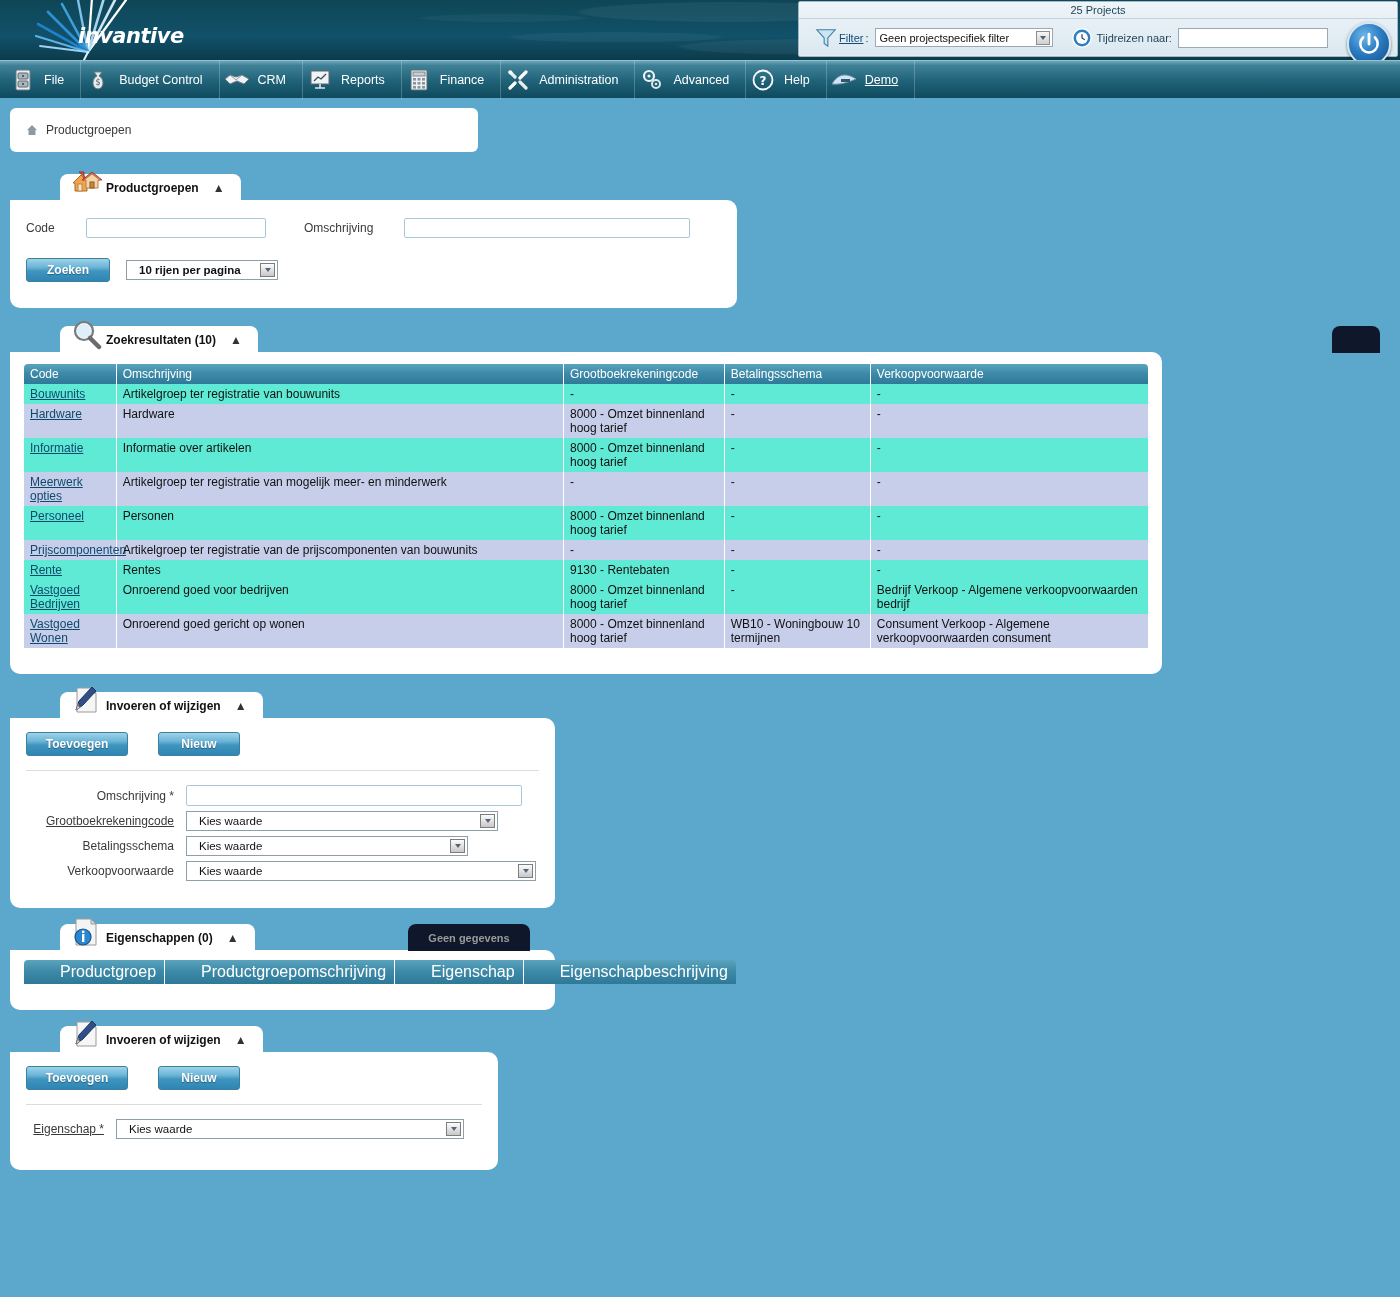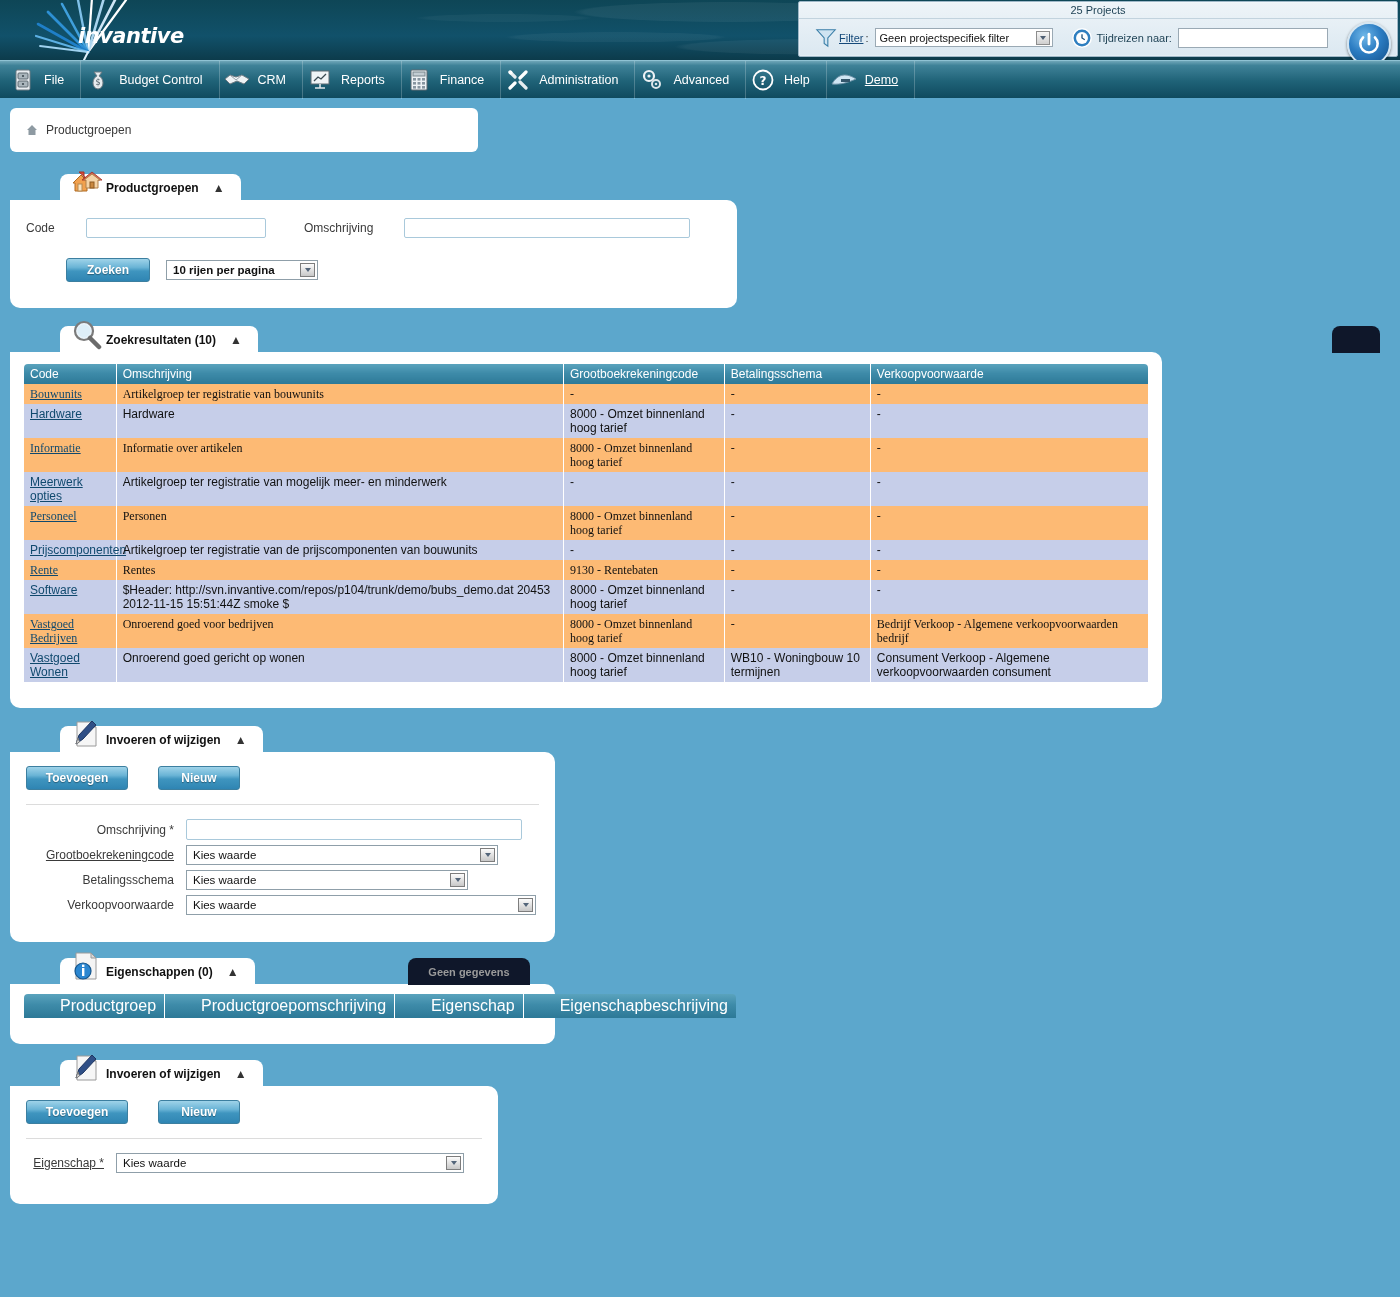--- a/index.html
+++ b/index.html
@@ -163,21 +163,21 @@
     background: linear-gradient(180deg,#9fd3e9 0%, #6ab4d6 38%, #3f95bf 55%, #2f85b3 100%);
     border: 1px solid #3c7fa0;
     border-radius: 3px;
     color: #fff; font-weight: bold; font-size: 12px;
     display:flex;align-items:center;justify-content:center;
     text-shadow: 0 1px 1px rgba(0,0,0,.35);
   }
   .select-box {
     position: relative;
     height: 20px; background:#fff; border:1px solid #8f9fa9;
-    display:flex;align-items:center; padding-left:6px;
+    display:flex;align-items:center; padding-left:12px;
     font-size: 11.5px; color:#111;text-align:center;
   }
   .select-box.bold { font-weight: bold; }
   .select-box .arrow {
     position:absolute; right:2px; top:2px; width:15px; height:14px;
     background: linear-gradient(180deg,#fcfcfc,#c8c8c8);
     border:1px solid #7d7d7d;
     display:flex;align-items:center;justify-content:center;
   }
   .select-box .arrow i {
@@ -197,21 +197,21 @@
   }
   table.grid th:first-child { border-radius: 4px 0 0 0; }
   table.grid th:last-child { border-radius: 0 4px 0 0; border-right:none; }
   table.grid td {
     font-size: 12px; padding: 3px 6px; vertical-align: top;
     border-right: 1px solid #fff;
     color:#111;
     line-height: 14px;
   }
   table.grid td:last-child { border-right: none; }
-  table.grid tr.odd td { background: #fdba74; font-family: Liberation Serif, serif; }
+  table.grid tr.odd td { background: #5eead4; }
   table.grid tr.even td { background: #c6cee9; }
   table.grid a.codelink { color:#10496e; text-decoration: underline; }
 
   
   .formpanel { margin-left: 10px; width: 545px; margin-top: 44px; }
   .formpanel .panel-body { padding: 14px 16px 22px 16px; }
   .btnrow { display:flex; gap: 30px; margin-bottom: 14px; }
   .hr { border-top: 1px solid #dcdcdc; margin: 4px 0 14px 0; }
   .frow { display:flex; align-items:center; margin-bottom: 5px; }
   .frow .flabel {
@@ -431,21 +431,21 @@
       <span class="chev">▲</span>
     </div>
     <div class="panel-body">
       <div class="formrow" style="margin-bottom:20px;">
         <span class="lbl" style="width:60px;">Code</span>
         <input class="txtinput" style="width: 180px;" type="text" value="">
         <span class="lbl" style="width:100px; margin-left:38px;">Omschrijving</span>
         <input class="txtinput" style="width: 286px;" type="text" value="">
       </div>
       <div class="formrow">
-        <div class="btn-blue" style="width:84px;margin-left:40px;">Zoeken</div>
+        <div class="btn-blue" style="width:84px;">Zoeken</div>
         <div class="select-box bold" style="width:152px; margin-left:16px;">
           <span>10 rijen per pagina</span>
           <span class="arrow">
               <i></i>
             </span>
         </div>
       </div>
     </div>
   </div>
 
@@ -521,27 +521,20 @@
             <td>-</td>
             <td>-</td>
           </tr>
           <tr class="odd">
             <td><a class="codelink" href="#">Rente</a></td>
             <td>Rentes</td>
             <td>9130 - Rentebaten</td>
             <td>-</td>
             <td>-</td>
           </tr>
-          <tr class="even">
-            <td><a class="codelink" href="#">Software</a></td>
-            <td>$Header: http://svn.invantive.com/repos/p104/trunk/demo/bubs_demo.dat 20453 2012-11-15 15:51:44Z smoke $</td>
-            <td>8000 - Omzet binnenland hoog tarief</td>
-            <td>-</td>
-            <td>-</td>
-          </tr>
           <tr class="odd">
             <td><a class="codelink" href="#">Vastgoed Bedrijven</a></td>
             <td>Onroerend goed voor bedrijven</td>
             <td>8000 - Omzet binnenland hoog tarief</td>
             <td>-</td>
             <td>Bedrijf Verkoop - Algemene verkoopvoorwaarden bedrijf</td>
           </tr>
           <tr class="even">
             <td><a class="codelink" href="#">Vastgoed Wonen</a></td>
             <td>Onroerend goed gericht op wonen</td>

